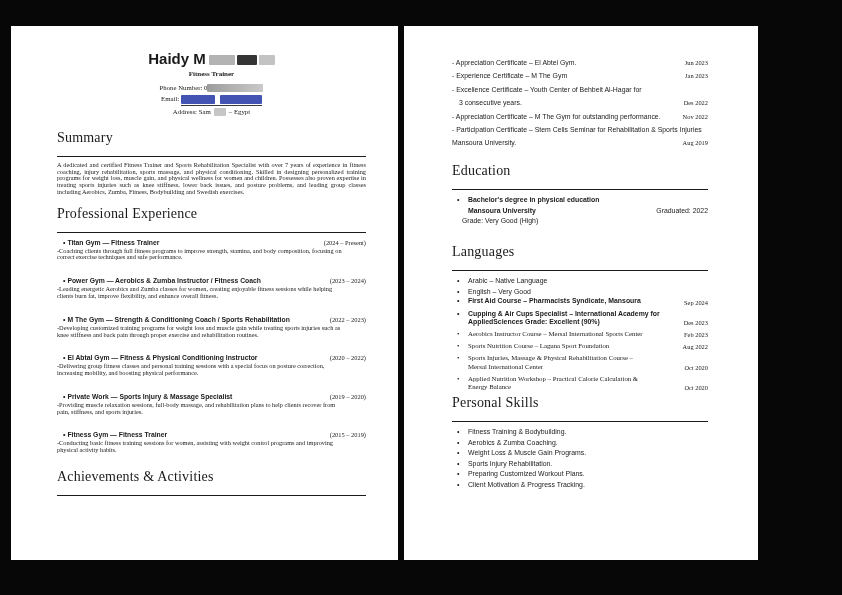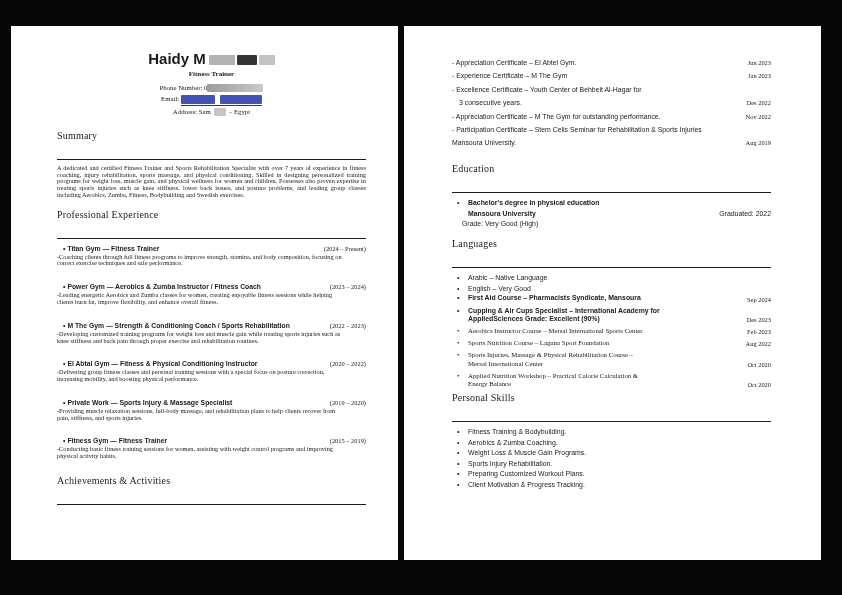--- a/index.html
+++ b/index.html
@@ -4,28 +4,28 @@
 <style>
   html,body{margin:0;padding:0;}
   body{
     width:842px;height:595px;position:relative;overflow:hidden;
     background:#070707;
     font-family:"Liberation Serif", serif;
     color:#1a1a1a;
   }
   .page{position:absolute;top:26px;height:534px;background:#ffffff;box-sizing:border-box;}
   .p1{left:11px;width:387px;padding:24px 32px 0 46px;}
-  .p2{left:404px;width:417px;padding:30px 50px 0 48px;}
+  .p2{left:404px;width:354px;padding:30px 50px 0 48px;}
 
   
   .sec-head{
     font-family:"Liberation Serif", serif;
-    font-size:10px;letter-spacing:.2px;
+    font-size:14px;letter-spacing:.2px;
     border-bottom:1.5px solid #1b1b1b;
-    padding-bottom:18px;margin-bottom:5px;
+    padding-bottom:10px;margin-bottom:5px;
   }
   .srow{display:flex;align-items:baseline;}
   .date{margin-left:auto;font-family:"Liberation Serif", serif;font-size:6.4px;white-space:nowrap;padding-left:6px;}
 
   
   .hdr{text-align:center;}
   .name-line{font-family:"Liberation Sans", sans-serif;font-weight:bold;font-size:15px;line-height:17px;}
   .role{font-family:"Liberation Serif", serif;font-size:7px;margin-top:3px;font-weight:bold;}
   .contact{font-family:"Liberation Serif", serif;font-size:6.8px;line-height:11px;margin-top:4px;}
   .redact{display:inline-block;vertical-align:middle;border-radius:1px;}
@@ -53,21 +53,21 @@
   
   .ach-line{font-family:"Liberation Sans", sans-serif;font-size:6.9px;line-height:13.4px;}
   .ach-cont{padding-left:7px;}
   .edu-head{margin-top:13px;}
   .b-sans{font-family:"Liberation Sans", sans-serif;font-weight:bold;font-size:6.9px;}
   .r-sans{font-family:"Liberation Sans", sans-serif;font-size:6.9px;}
   .bullet-line{padding-left:16px;position:relative;line-height:10.5px;}
   .bullet-line::before{content:"•";position:absolute;left:5px;font-size:7px;}
   .edu-school-row{display:flex;align-items:baseline;padding-left:16px;line-height:11px;}
   .edu-grade{padding-left:10px;line-height:10px;}
-  .lang-head{margin-top:9px;}
+  .lang-head{margin-top:18px;}
   .course-head{margin-top:8px;}
   .course{display:flex;align-items:flex-end;margin-bottom:4px;}
   .course-name{padding-left:16px;position:relative;line-height:8.2px;max-width:250px;}
   .course-name::before{content:"•";position:absolute;left:5px;font-size:7px;}
   .c-serif{font-family:"Liberation Serif", serif;font-size:6.8px;}
   .skills-head{margin-top:4px;}
 </style>
 </head>
 <body>
 

